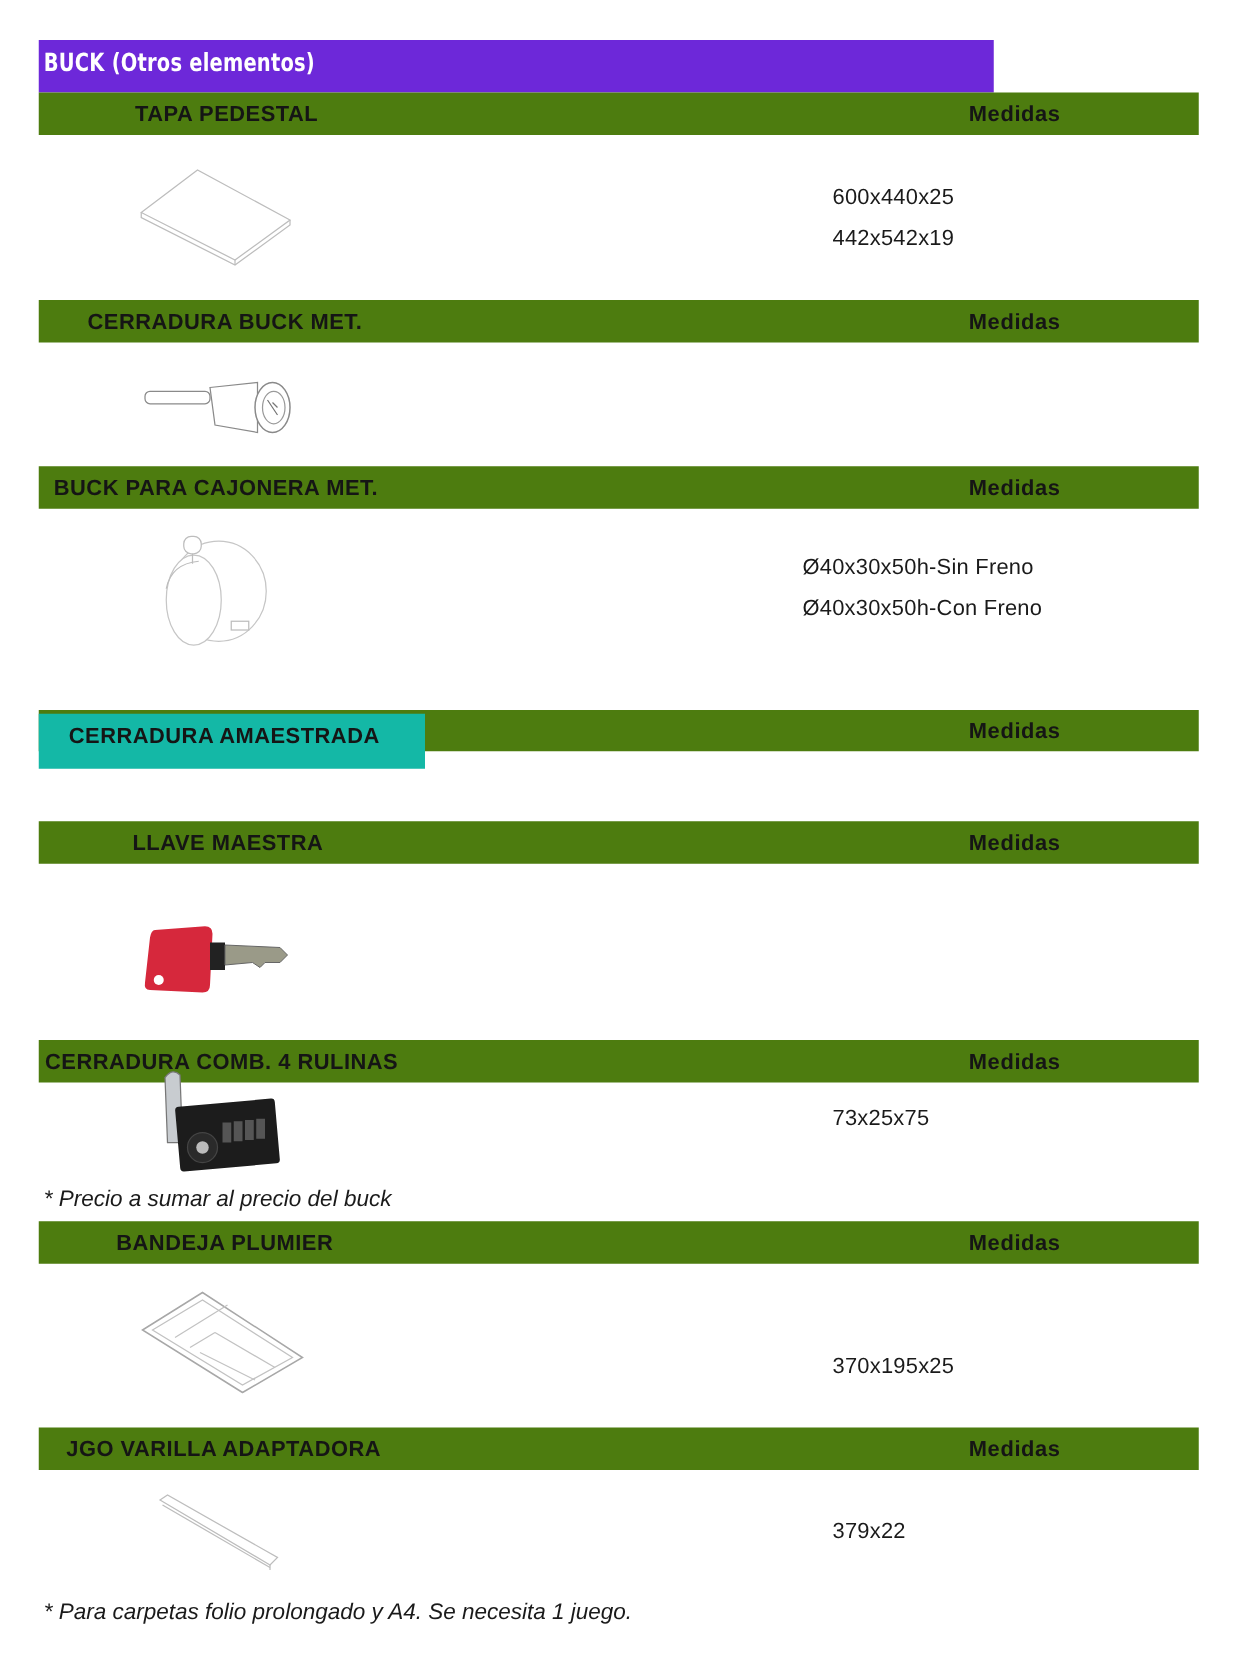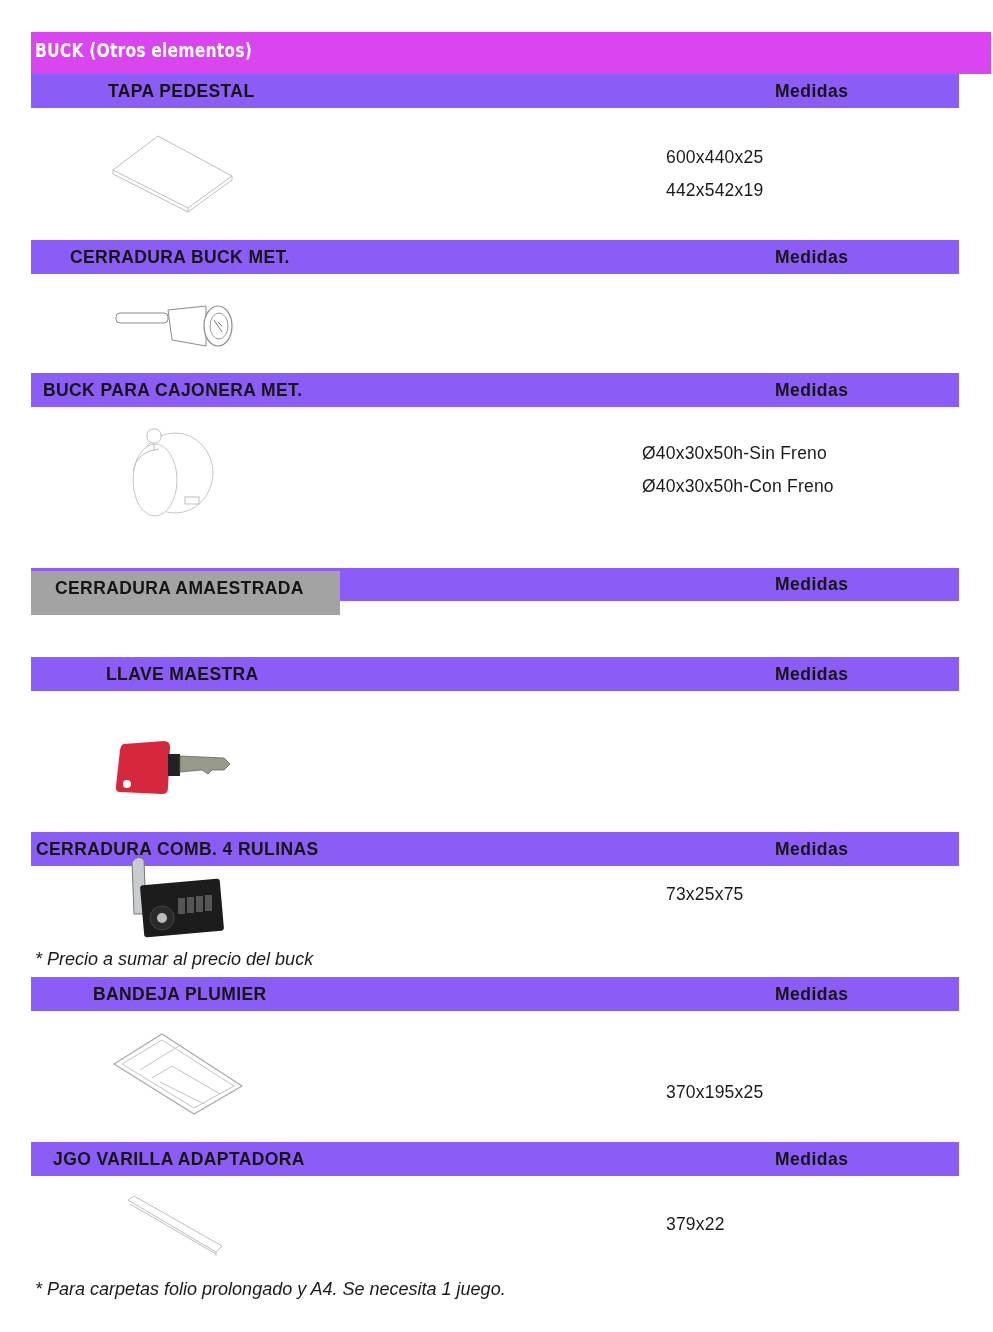--- a/index.html
+++ b/index.html
@@ -1,31 +1,31 @@
 <!DOCTYPE html>
 <html><head>
 <meta charset="utf-8">
 <style>
   html, body { margin:0; padding:0; background:#ffffff; }
   body { width:993px; height:1332px; position:relative; overflow:hidden;
          font-family:"Liberation Sans", sans-serif; color:#1a1a1a; }
   .abs { position:absolute; }
-  .title-bar { left:31px; top:32px; width:960px; height:42px; background:#d946ef; }
+  .title-bar { left:31px; top:32px; width:764px; height:42px; background:#6d28d9; }
   .title-bar span { position:absolute; left:4px; top:6px; font-family:"DejaVu Sans", sans-serif;
         font-weight:bold; font-size:20px; color:#ffffff; transform:scaleX(0.78); transform-origin:left center;
         letter-spacing:0.2px; }
-  .hdr { left:31px; width:928px; height:34px; background:#8b5cf6; }
+  .hdr { left:31px; width:928px; height:34px; background:#4d7c0f; }
   .hdr .name { position:absolute; top:0; height:34px; line-height:34px; font-weight:bold;
                font-size:17.5px; letter-spacing:0.4px; white-space:nowrap; color:#151515; }
   .hdr .med { position:absolute; left:744px; width:82px; text-align:left; top:0; height:34px;
               line-height:34px; font-weight:bold; font-size:17.5px; letter-spacing:0.5px; color:#151515; }
   .val { width:300px; font-size:17.5px; color:#1a1a1a; letter-spacing:0.2px; white-space:nowrap; }
   .note { left:35px; font-style:italic; font-size:18px; color:#1a1a1a; white-space:nowrap; }
   .img { }
-  .tall-left { left:31px; top:571px; width:309px; height:44px; background:#a3a3a3; }
+  .tall-left { left:31px; top:571px; width:309px; height:44px; background:#14b8a6; }
 </style>
 </head>
 <body>
 
 <div class="abs title-bar">
   <span>BUCK (Otros elementos)</span>
 </div>
 
 <div class="abs hdr" style="top:74px">
   <span class="name" style="left:77px">TAPA PEDESTAL</span>

